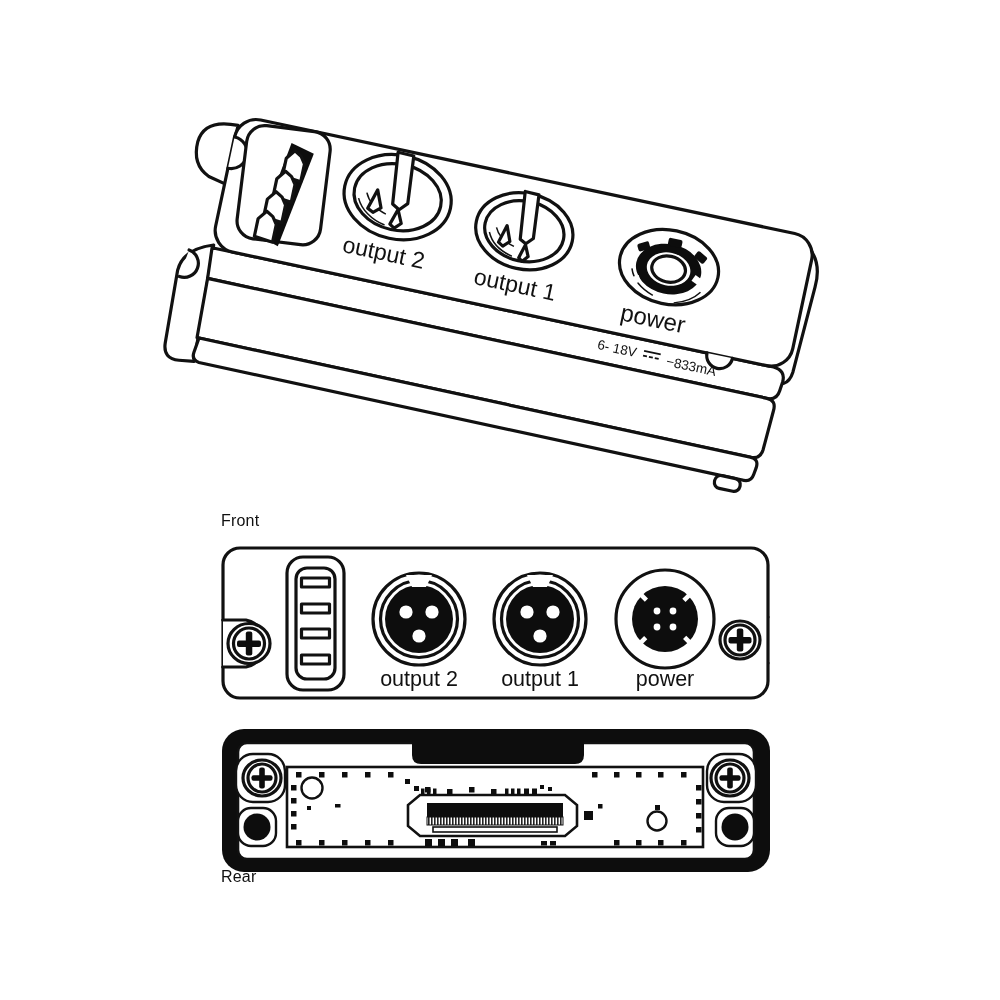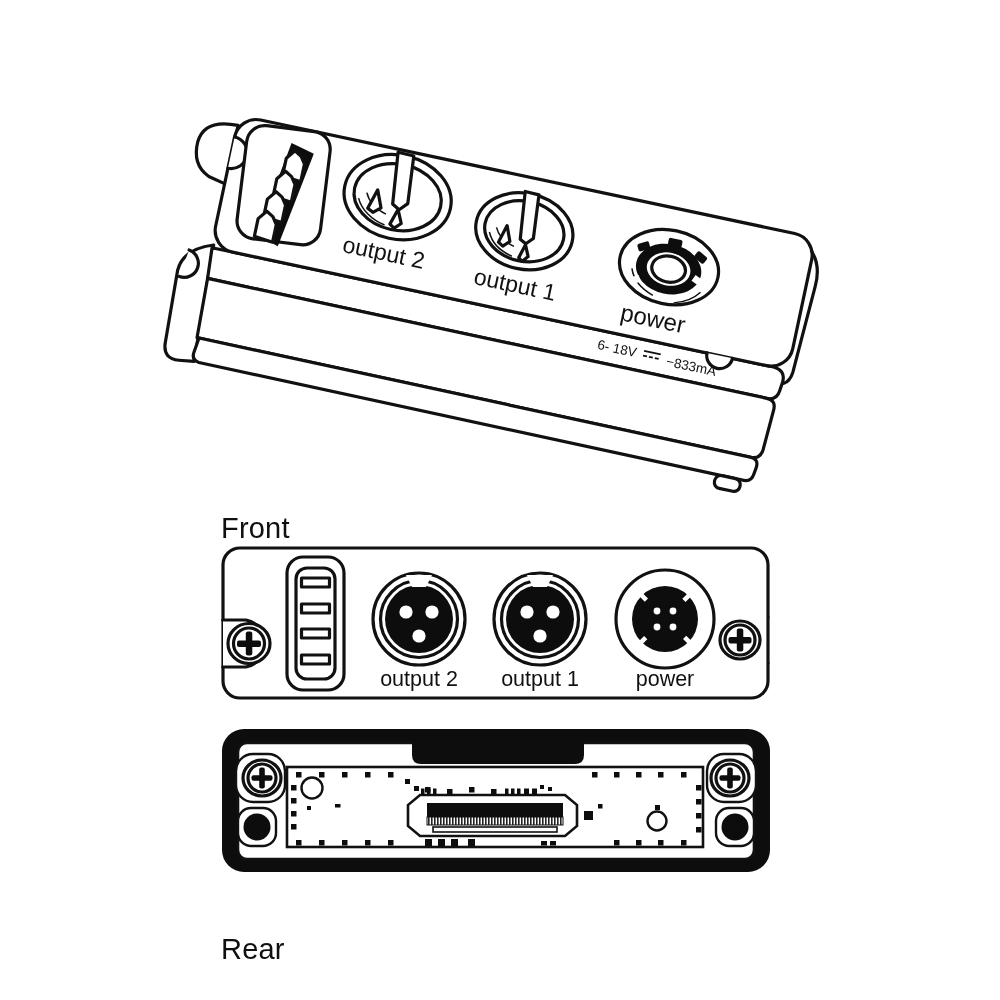--- a/index.html
+++ b/index.html
@@ -1,18 +1,18 @@
 <!DOCTYPE html>
 <html><head>
 <meta charset="utf-8">
 <style>
   html,body{margin:0;padding:0;background:#fff;}
   #canvas{position:relative;width:1000px;height:1000px;background:#fff;overflow:hidden;
           font-family:"Liberation Sans",sans-serif;color:#111;}
-  .view-title{position:absolute;font-size:29px;font-weight:500;color:#101010;letter-spacing:0.2px;}
+  .view-title{position:absolute;font-size:16px;font-weight:500;color:#101010;letter-spacing:0.2px;}
   svg{position:absolute;overflow:visible;}
   svg text{font-family:"Liberation Sans",sans-serif;fill:#111;stroke:none;}
   .ln{fill:#fff;stroke:#111;stroke-width:3.2;stroke-linejoin:round;stroke-linecap:round;}
   .thin{fill:none;stroke:#111;stroke-width:1.5;}
   .blk{fill:#0d0d0d;stroke:none;}
   .wht{fill:#fff;stroke:none;}
 </style>
 </head>
 <body>
 
@@ -276,15 +276,15 @@
         <rect x="341" y="126" width="6" height="4.5"></rect>
           <rect x="350" y="126" width="6" height="4.5"></rect>
         <rect x="414" y="125" width="5.5" height="5.5"></rect>
           <rect x="436" y="125" width="5.5" height="5.5"></rect>
           <rect x="458" y="125" width="5.5" height="5.5"></rect>
           <rect x="481" y="125" width="5.5" height="5.5"></rect>
       </g>
     </g>
   </svg>
 
-  <div class="view-title" style="left:221px;top:933px;">Rear</div>
+  <div class="view-title" style="left:221px;top:868px;">Rear</div>
 
 </div>
 
 </body></html>

